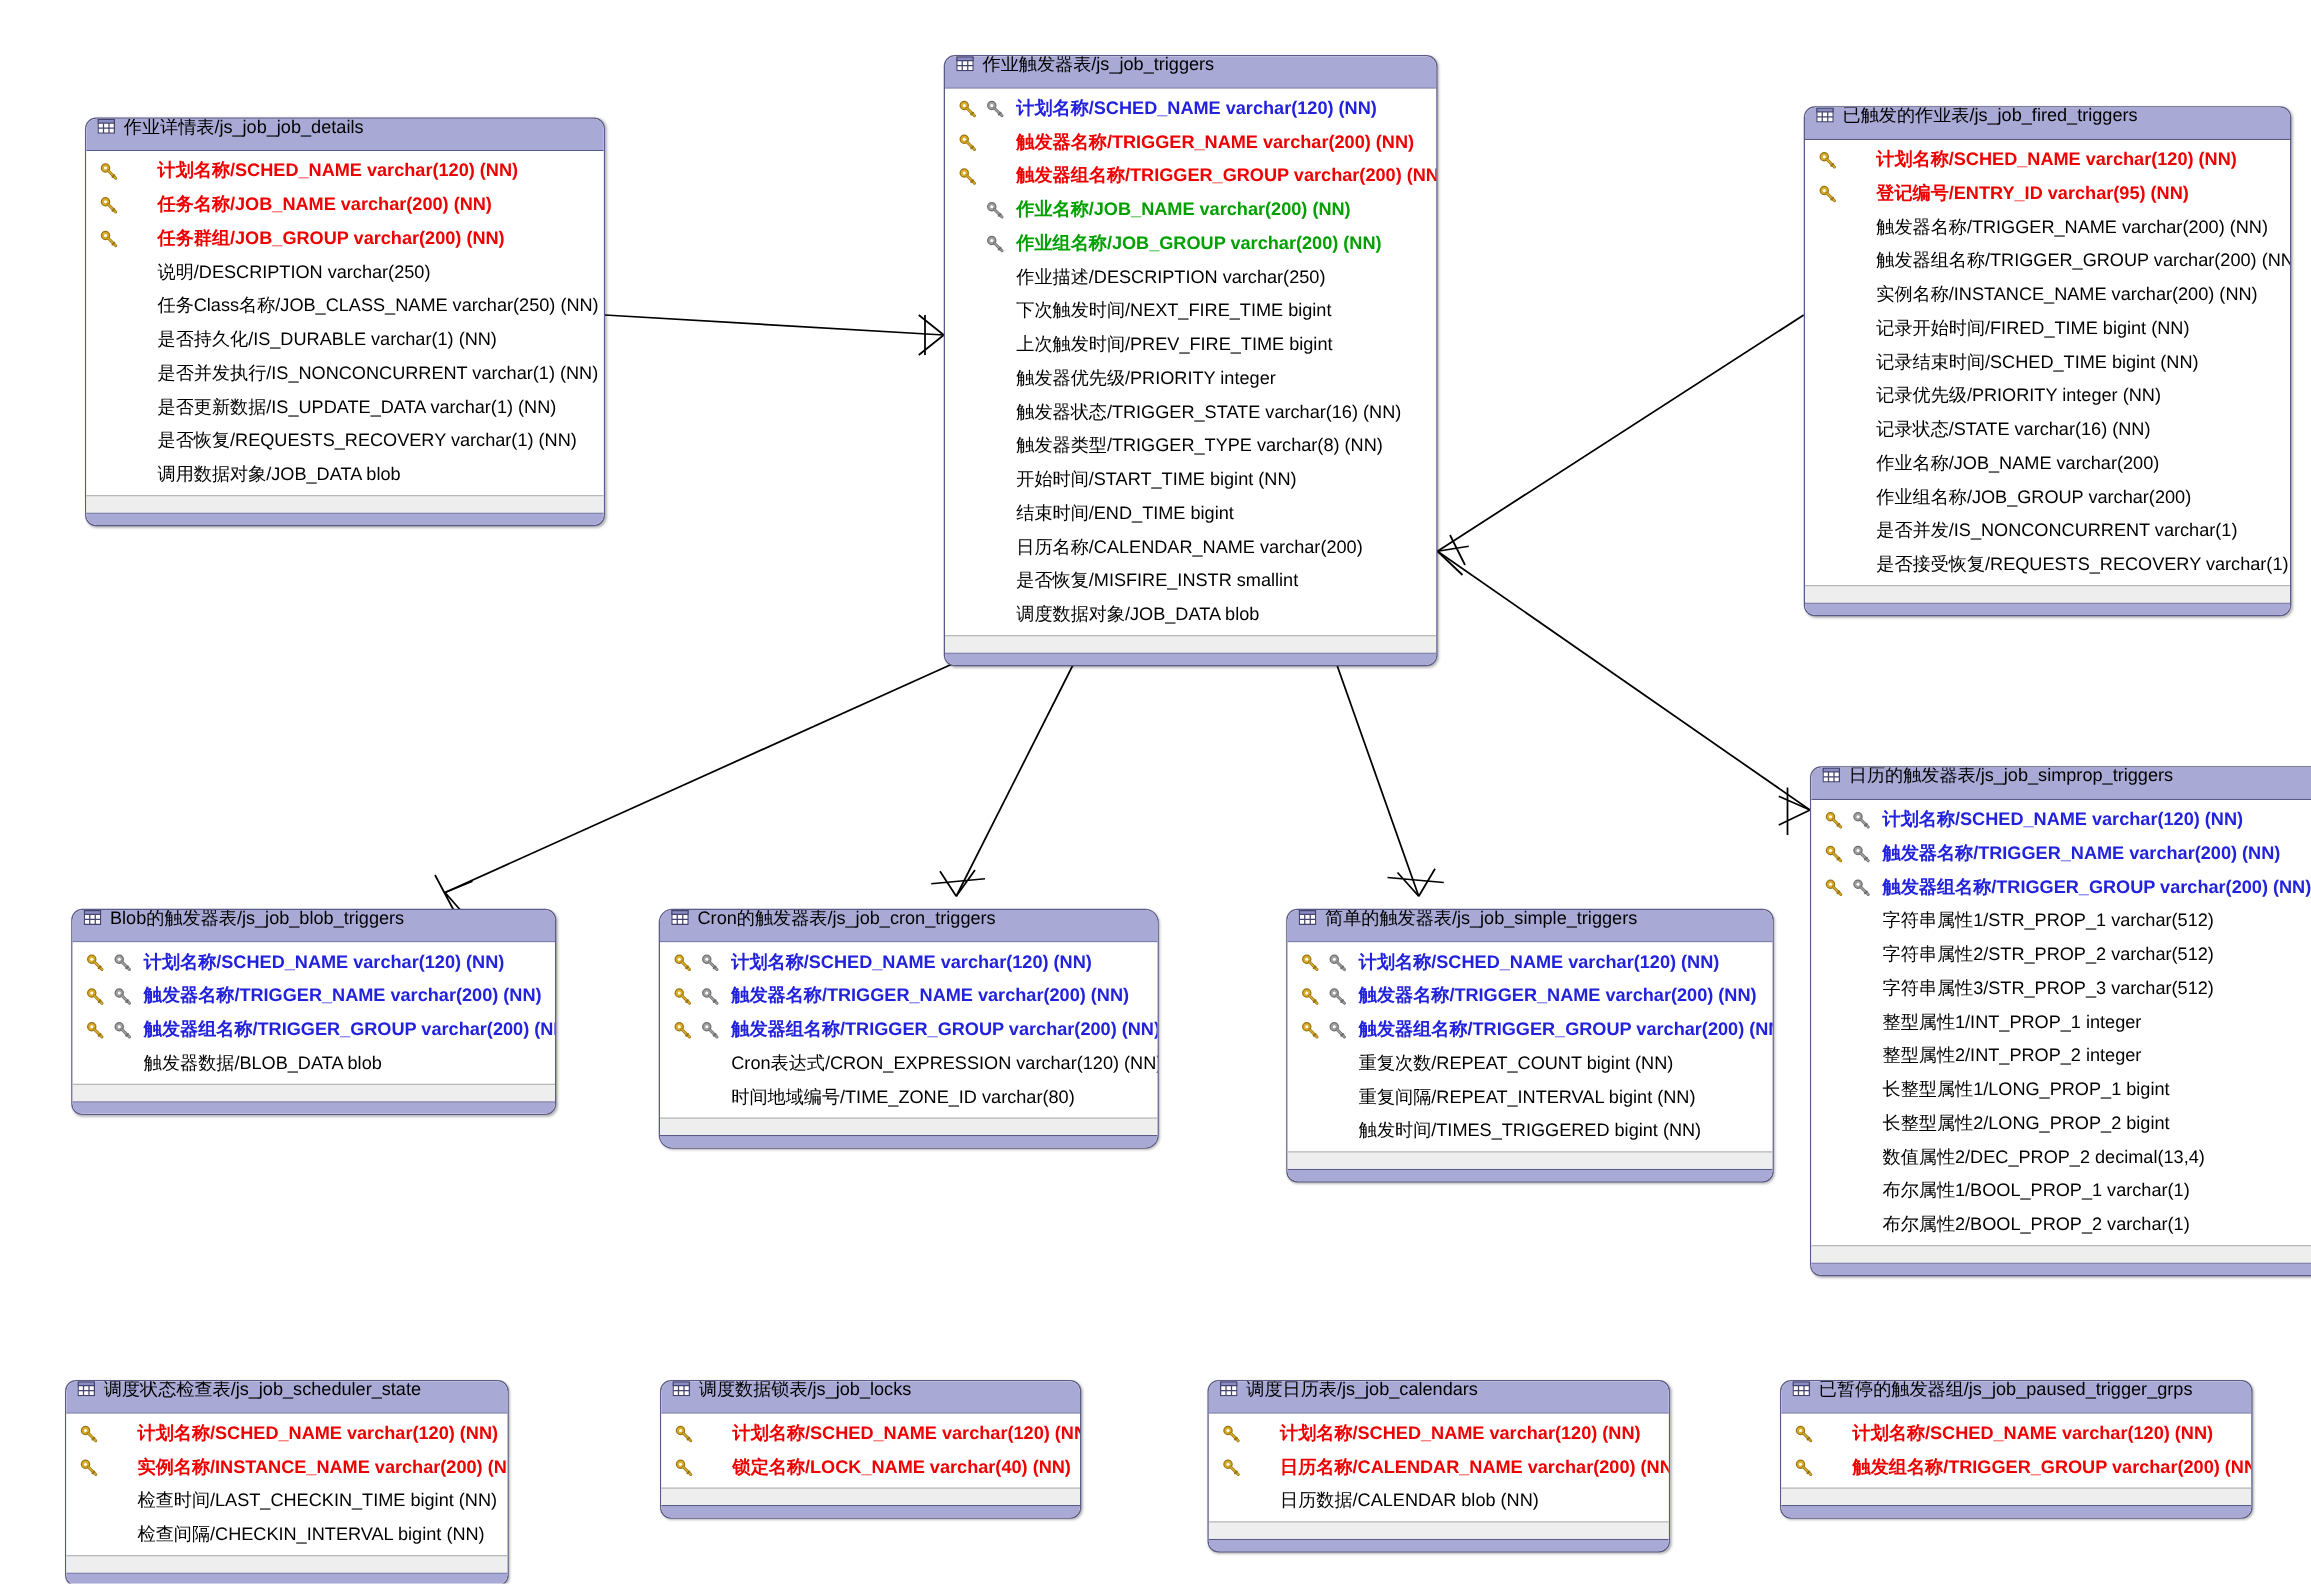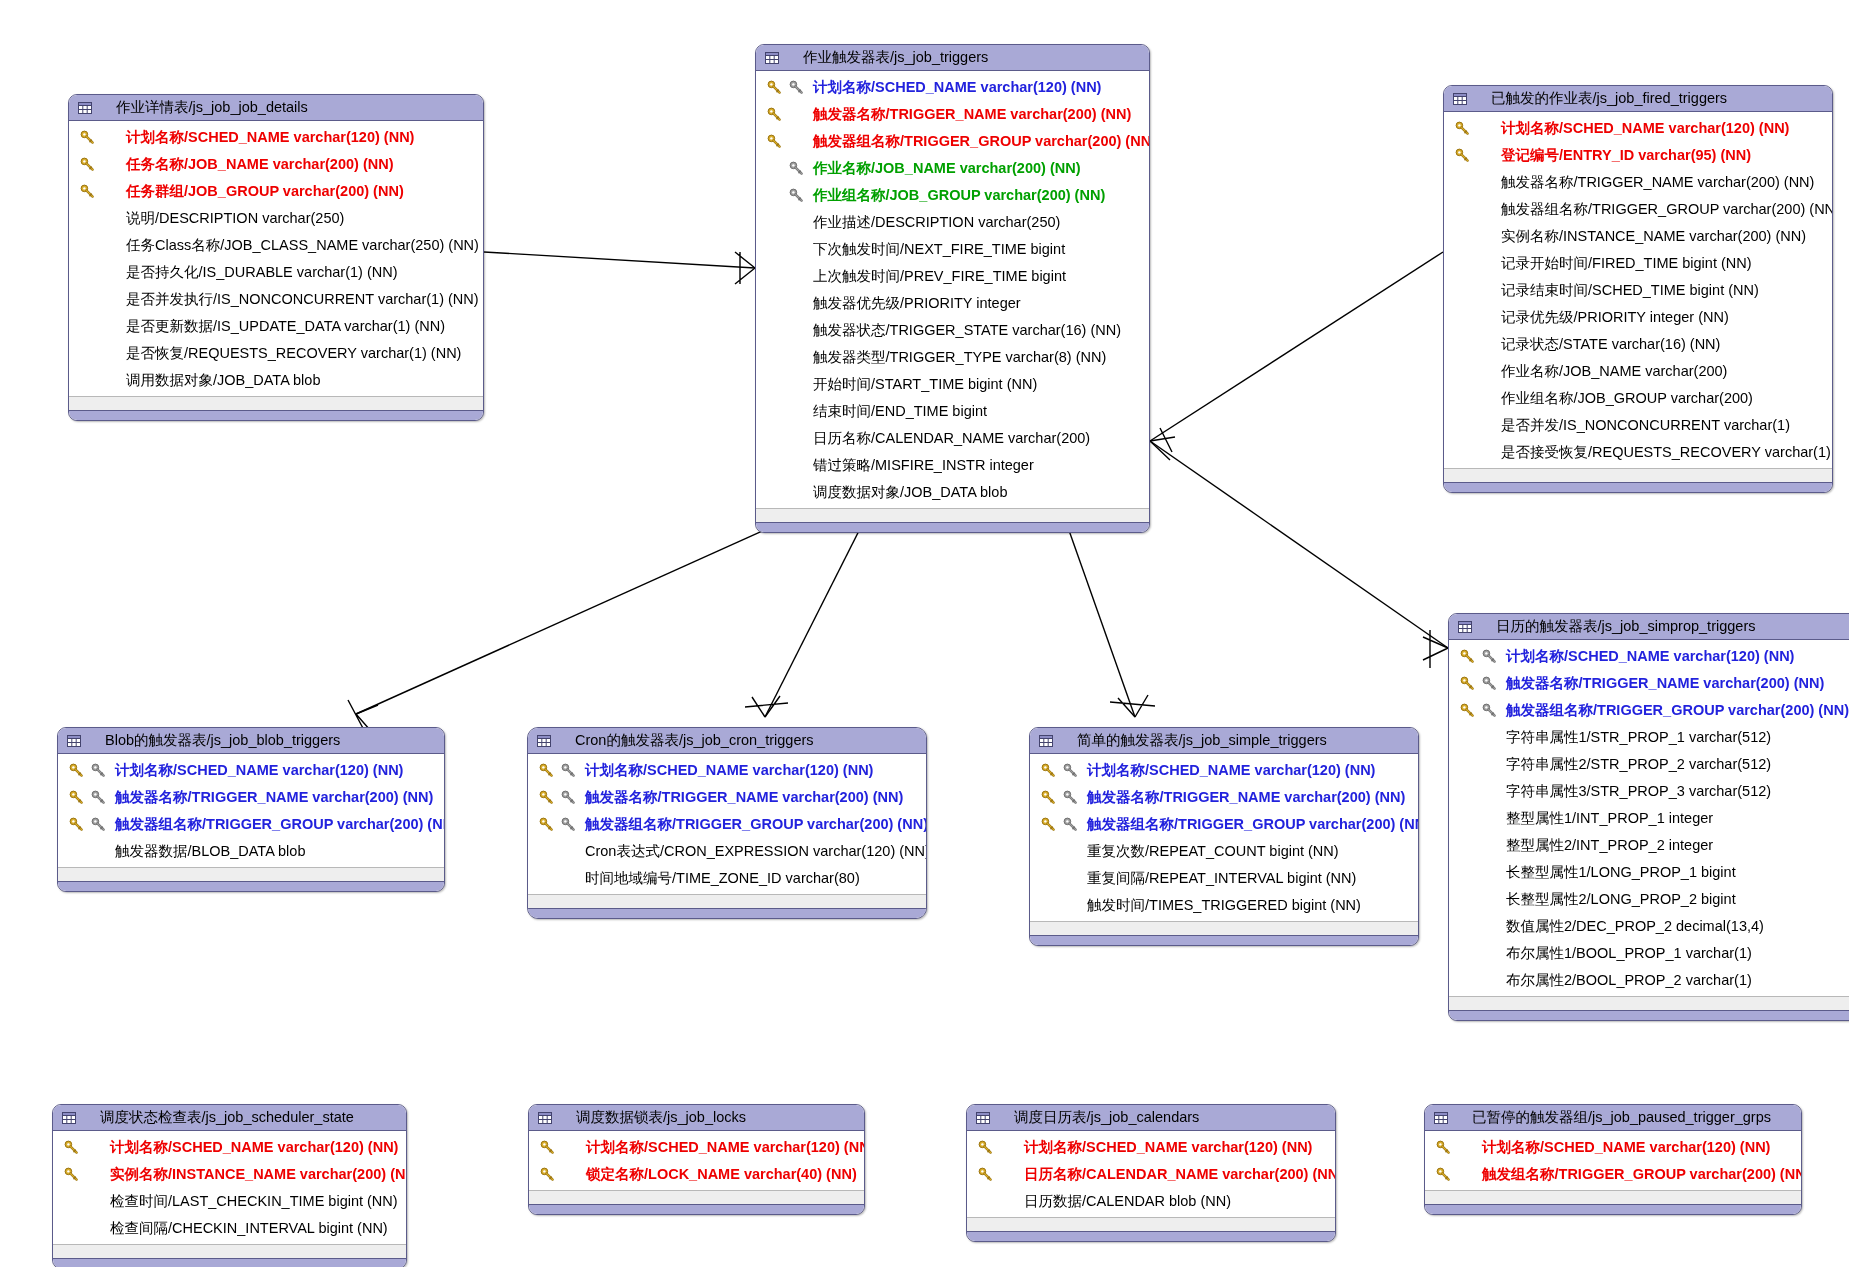--- a/index.html
+++ b/index.html
@@ -32,23 +32,22 @@
     border-radius: 9px;
     box-sizing: border-box;
     box-shadow: 1px 1px 2px rgba(0,0,0,0.28);
     overflow: hidden;
   }
   .entity-header {
     background: #a9a9d6;
     border-bottom: 1px solid #5b5b8a;
     height: 25px;
     display: flex;
-    align-items: center;
     padding: 0 8px 0 9px;
-    gap: 24px;
+    gap: 7px;
     border-radius: 8px 8px 0 0;
   }
   .tbl-icon {
     width: 14px;
     height: 12px;
     flex: 0 0 auto;
     display: block;
   }
   .entity-title {
     font-size: 14.5px;
@@ -350,21 +349,21 @@
             <span class="attr-label c-black">结束时间/END_TIME bigint</span>
           </div>
           <div class="attr">
             <span class="keyslot"></span>
             <span class="keyslot"></span>
             <span class="attr-label c-black">日历名称/CALENDAR_NAME varchar(200)</span>
           </div>
           <div class="attr">
             <span class="keyslot"></span>
             <span class="keyslot"></span>
-            <span class="attr-label c-black">错过策略/MISFIRE_INSTR integer</span>
+            <span class="attr-label c-black">是否恢复/MISFIRE_INSTR smallint</span>
           </div>
           <div class="attr">
             <span class="keyslot"></span>
             <span class="keyslot"></span>
             <span class="attr-label c-black">调度数据对象/JOB_DATA blob</span>
           </div>
         </div>
         <div class="entity-footer"></div>
         <div class="entity-foot2"></div>
       </div>

